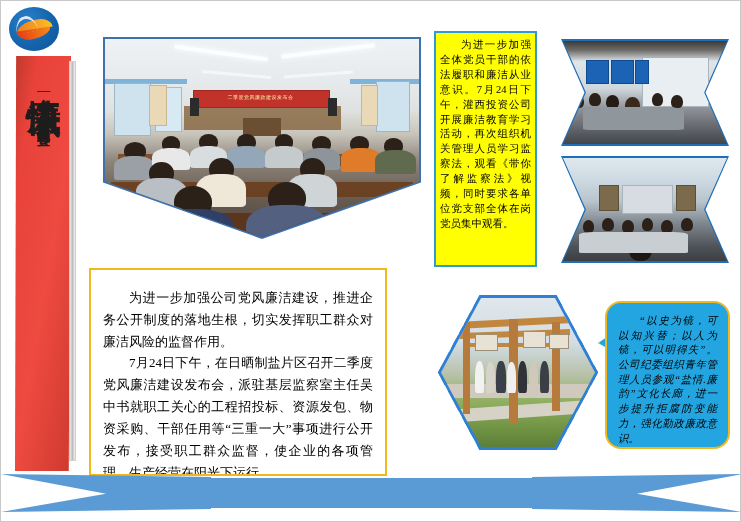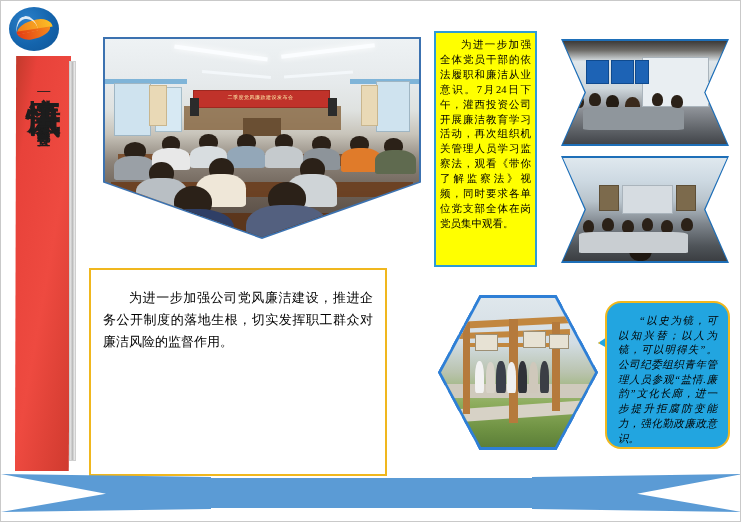--- a/index.html
+++ b/index.html
@@ -345,20 +345,21 @@
       <div class="hd" style="left:48%;top:58%;width:7%;height:13%;background:#2b2118;"></div>
       <div class="hd" style="left:60%;top:60%;width:7%;height:13%;background:#2b2118;"></div>
       <div class="hd" style="left:72%;top:58%;width:7%;height:13%;background:#2b2118;"></div>
       <div class="hd" style="left:40%;top:74%;width:14%;height:26%;background:#1f1812;"></div>
       <div class="hd" style="left:10%;top:72%;width:66%;height:20%;background:#c9ced2;border-radius:14% 14% 4% 4%;"></div>
     </div>
   </div>
 
   <div id="text-box">
     <p>为进一步加强公司党风廉洁建设，推进企务公开制度的落地生根，切实发挥职工群众对廉洁风险的监督作用。</p>
+    <p>7月24日下午，在日晒制盐片区召开二季度党风廉洁建设发布会，派驻基层监察室主任吴中书就职工关心的工程招投标、资源发包、物资采购、干部任用等“三重一大”事项进行公开发布，接受职工群众监督，使企业的各项管理、生产经营在阳光下运行。</p>
   </div>
 
   <div id="hex-photo">
     <div class="frame"></div>
     <div class="inner">
       <div class="path"></div>
       <div class="ledge"></div>
       <div class="beam" style="left:10%;top:14%;width:76%;height:5%;transform:rotate(-3deg);"></div>
       <div class="beam" style="left:12%;top:22%;width:72%;height:4%;transform:rotate(-2deg);"></div>
       <div class="beam" style="left:14%;top:30%;width:68%;height:3%;"></div>

